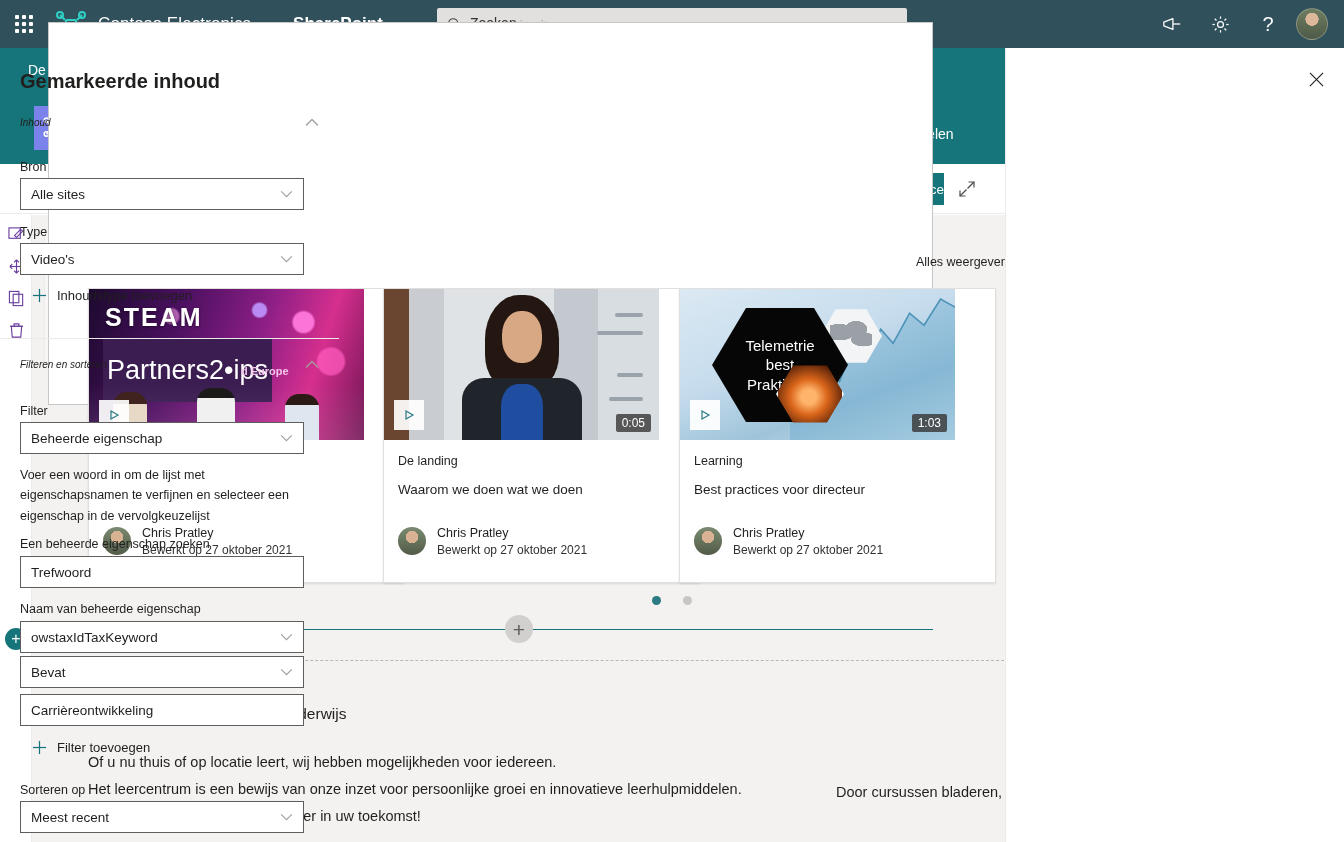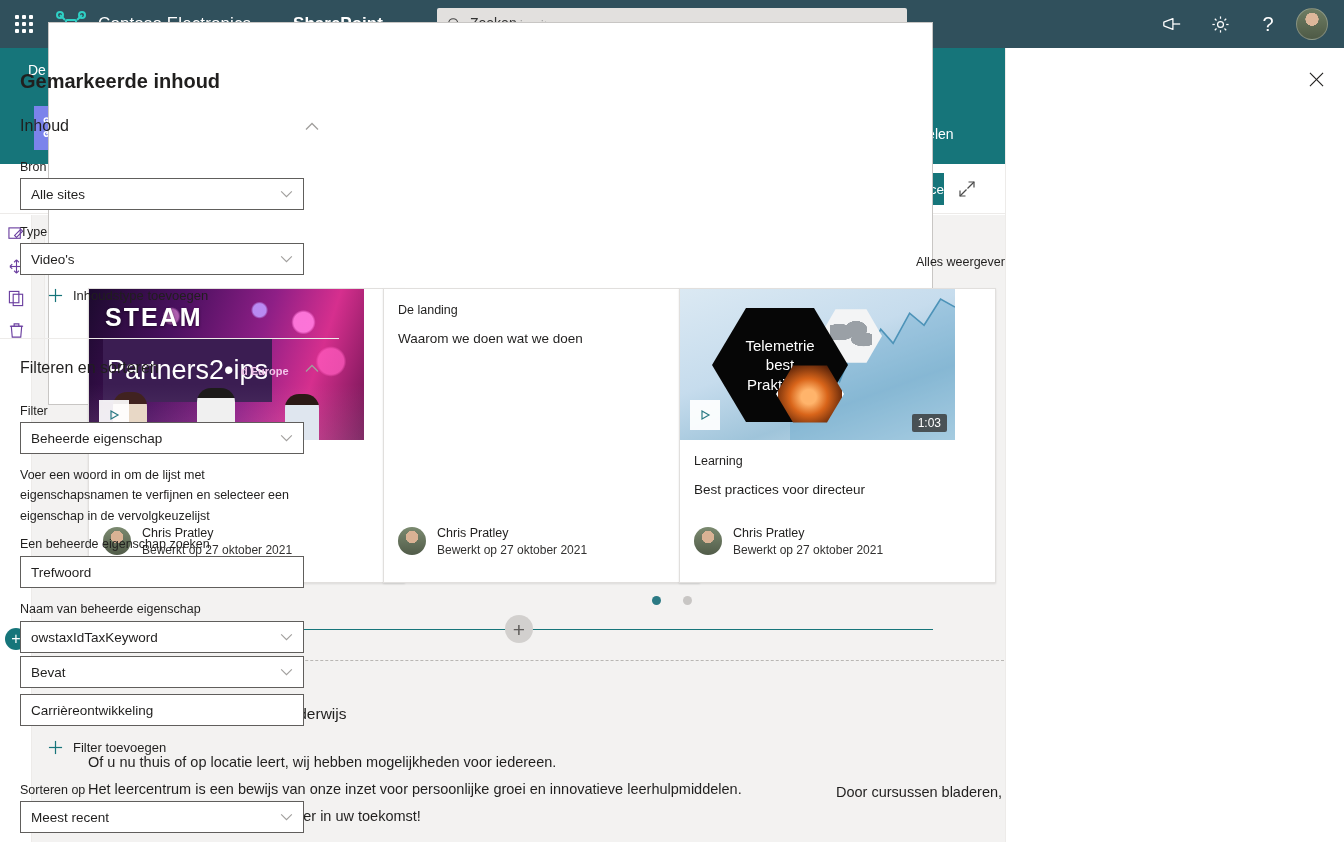--- a/index.html
+++ b/index.html
@@ -267,36 +267,36 @@
   .pane{
     position:absolute; right:0; top:48px; width:339px; height:794px;
     background:#fff; border-left:1px solid #edebe9;
   }
   .pane-title{
     position:absolute; left:20px; top:70px; font-size:20px; font-weight:bold; color:#201f1e; white-space:nowrap;
   }
   .pane-close{ position:absolute; right:20px; top:72px; cursor:pointer; color:#201f1e;}
   .group-head{
     position:absolute; left:20px; width:299px; display:flex; align-items:center; justify-content:space-between;
-    font-size:16px; color:#201f1e;
+    font-size:10px; color:#201f1e;font-style:italic;
   }
   .gh-1{ top:117px; }
   .gh-2{ top:359px; }
   .pane-div{ position:absolute; left:0; width:339px; height:1px; background:#edebe9; }
   .pd-1{ top:338px; }
   .label{ position:absolute; left:20px; font-size:12.5px; color:#201f1e; white-space:nowrap;}
   .field{
     position:absolute; left:20px; width:284px; height:32px;
     border:1px solid #605e5c; background:#fff; display:flex; align-items:center;
     padding:0 10px; font-size:13.5px; color:#201f1e; cursor:pointer;
   }
   .field .chev{ margin-left:auto; }
   .addrow{
     position:absolute; display:flex; align-items:center; gap:10px;
-    font-size:13px; color:#201f1e; cursor:pointer; white-space:nowrap;margin-left:16px;
+    font-size:13px; color:#201f1e; cursor:pointer; white-space:nowrap;
   }
   .help{
     position:absolute; left:20px; width:290px; font-size:12.5px; color:#201f1e; line-height:1.62;
   }
 </style>
 </head>
 <body>
 
 <div class="suitebar">
   <div class="waffle">
@@ -569,20 +569,36 @@
   <div class="card-author">
     <div class="author-avatar"></div>
     <div>
       <div class="author-name">Chris Pratley</div>
       <div class="author-date">Bewerkt op 27 oktober 2021</div>
     </div>
   </div>
 </div>
 
 <div class="card card-2">
+  <div class="thumb thumb-person">
+    <div class="shelf" style="top:24px;width:28px;"></div>
+    <div class="shelf" style="top:42px;width:46px;"></div>
+    <div class="shelf" style="top:84px;width:26px;"></div>
+    <div class="shelf" style="top:108px;width:34px;"></div>
+    <div class="person-hair"></div>
+    <div class="person-face"></div>
+    <div class="person-body"></div>
+    <div class="person-shirt"></div>
+    <div class="play-btn">
+      <svg width="12" height="12" viewBox="0 0 12 12">
+        <path d="M3 2 L10 6 L3 10 Z" fill="none" stroke="#2b7a84" stroke-width="1.2"></path>
+      </svg>
+    </div>
+    <div class="duration">0:05</div>
+  </div>
   <div class="card-body">
     <div class="card-site">De landing</div>
     <div class="card-name">Waarom we doen wat we doen</div>
   </div>
   <div class="card-author">
     <div class="author-avatar"></div>
     <div>
       <div class="author-name">Chris Pratley</div>
       <div class="author-date">Bewerkt op 27 oktober 2021</div>
     </div>

